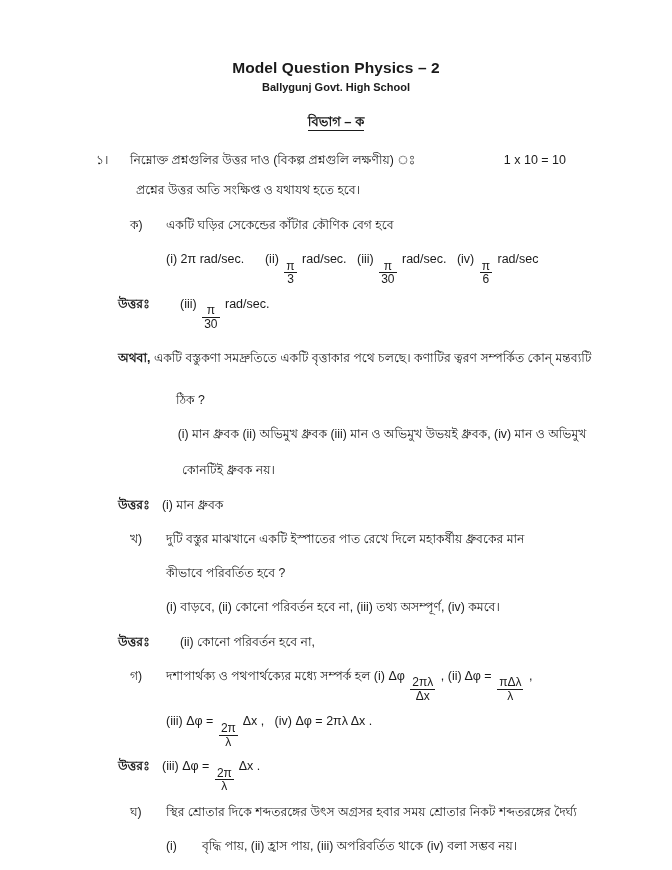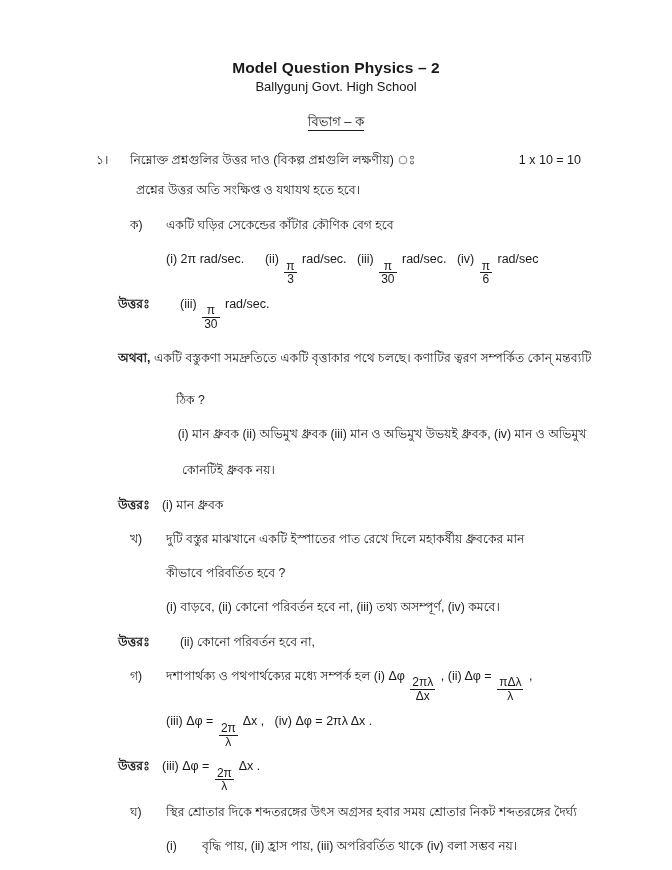--- a/index.html
+++ b/index.html
@@ -31,29 +31,30 @@
     font-size: 15.5px;
     font-weight: bold;
     letter-spacing: 0.1px;
     line-height: 20px;
   }
   .doc-author {
     font-size: 13px;
     line-height: 18px;
   }
   .doc-school {
-    font-size: 13px;
+    font-size: 11px;
     line-height: 18px;
+    font-weight: bold;
   }
   
   .section-head {
     text-align: center;
     margin-top: 16px;
     font-size: 13px;
-    font-weight: normal;
+    font-weight: bold;
   }
   .section-head span {
     border-bottom: 1px solid #1a1a1a;
     padding-bottom: 1px;
   }
   
   .body-block {
     margin-top: 12px;
     padding-left: 96px;
     padding-right: 52px;
@@ -66,21 +67,21 @@
   }
   .qnum {
     width: 34px;
     flex: none;
   }
   .qtext {
     flex: 1;
   }
   .marks {
     position: absolute;
-    right: 39px;
+    right: 54px;
     font-size: 12.5px;
   }
   .q1line {
     position: relative;
   }
   .instr {
     margin-top: 0;
     padding-left: 34px;
     line-height: 31px;
   }

